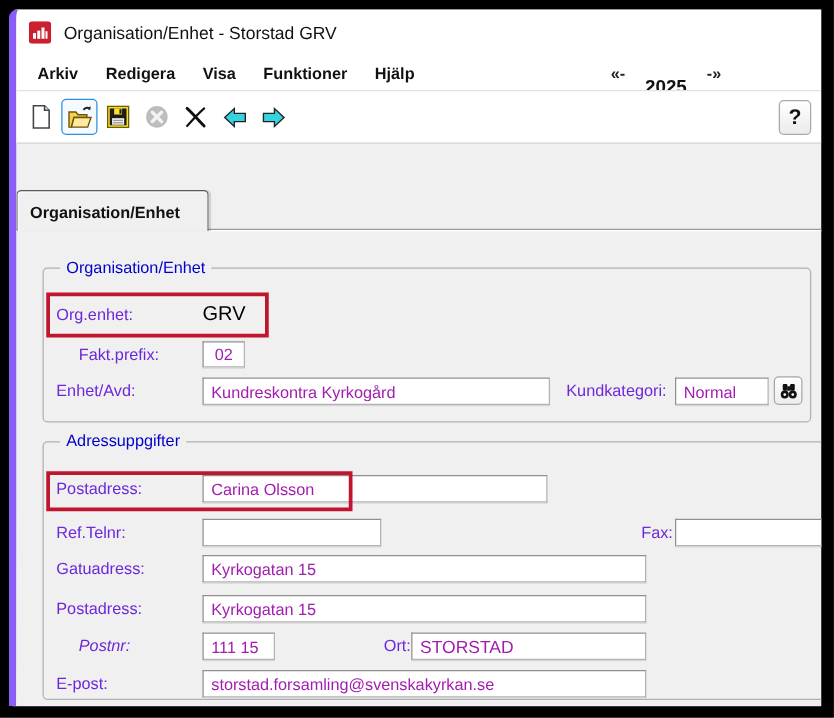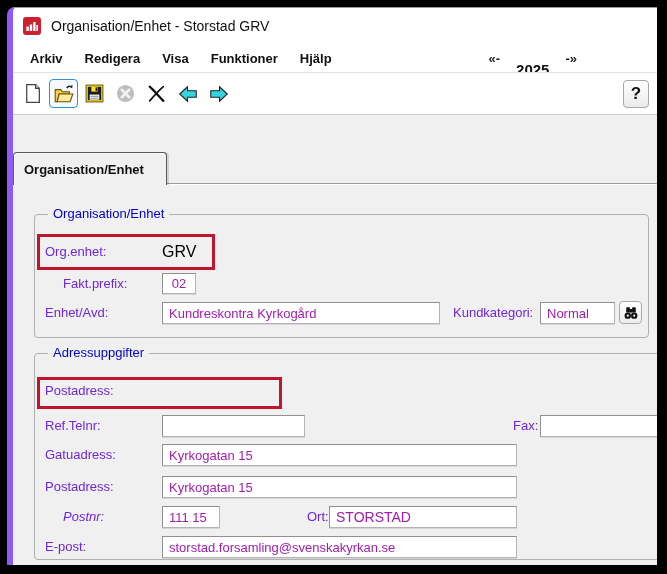--- a/index.html
+++ b/index.html
@@ -158,20 +158,21 @@
         </svg>
       </div>
     </div>
 
     <div class="groupbox" style="left:21px; top:345px; width:660px; height:207px;">
       <span class="gtitle" style="color:#0000cc;">Adressuppgifter</span>
 
       <div class="redbox" style="left:2px; top:23px; width:245px; height:32px; border-color:#c0152f;"></div>
 
       <span class="flabel" style="left:10px; top:29px;">Postadress:</span>
+      <input class="tin" style="left: 127px; top: 26px; width: 276px;" value="Carina Olsson">
 
       <span class="flabel" style="left:10px; top:64px;text-align:center;">Ref.Telnr:</span>
       <input class="tin" style="left: 127px; top: 61px; width: 143px;" value="">
 
       <span class="flabel" style="left:478px; top:64px;">Fax:</span>
       <input class="tin" style="left: 505px; top: 61px; width: 150px;" value="">
 
       <span class="flabel" style="left:10px; top:93px;">Gatuadress:</span>
       <input class="tin" style="left: 127px; top: 90px; width: 355px;" value="Kyrkogatan 15">
 

